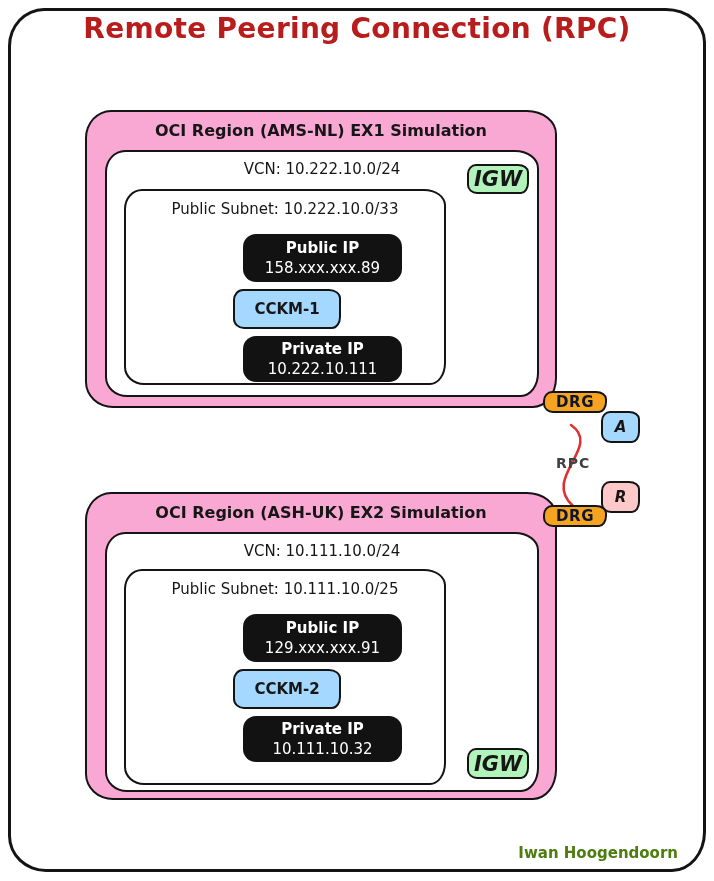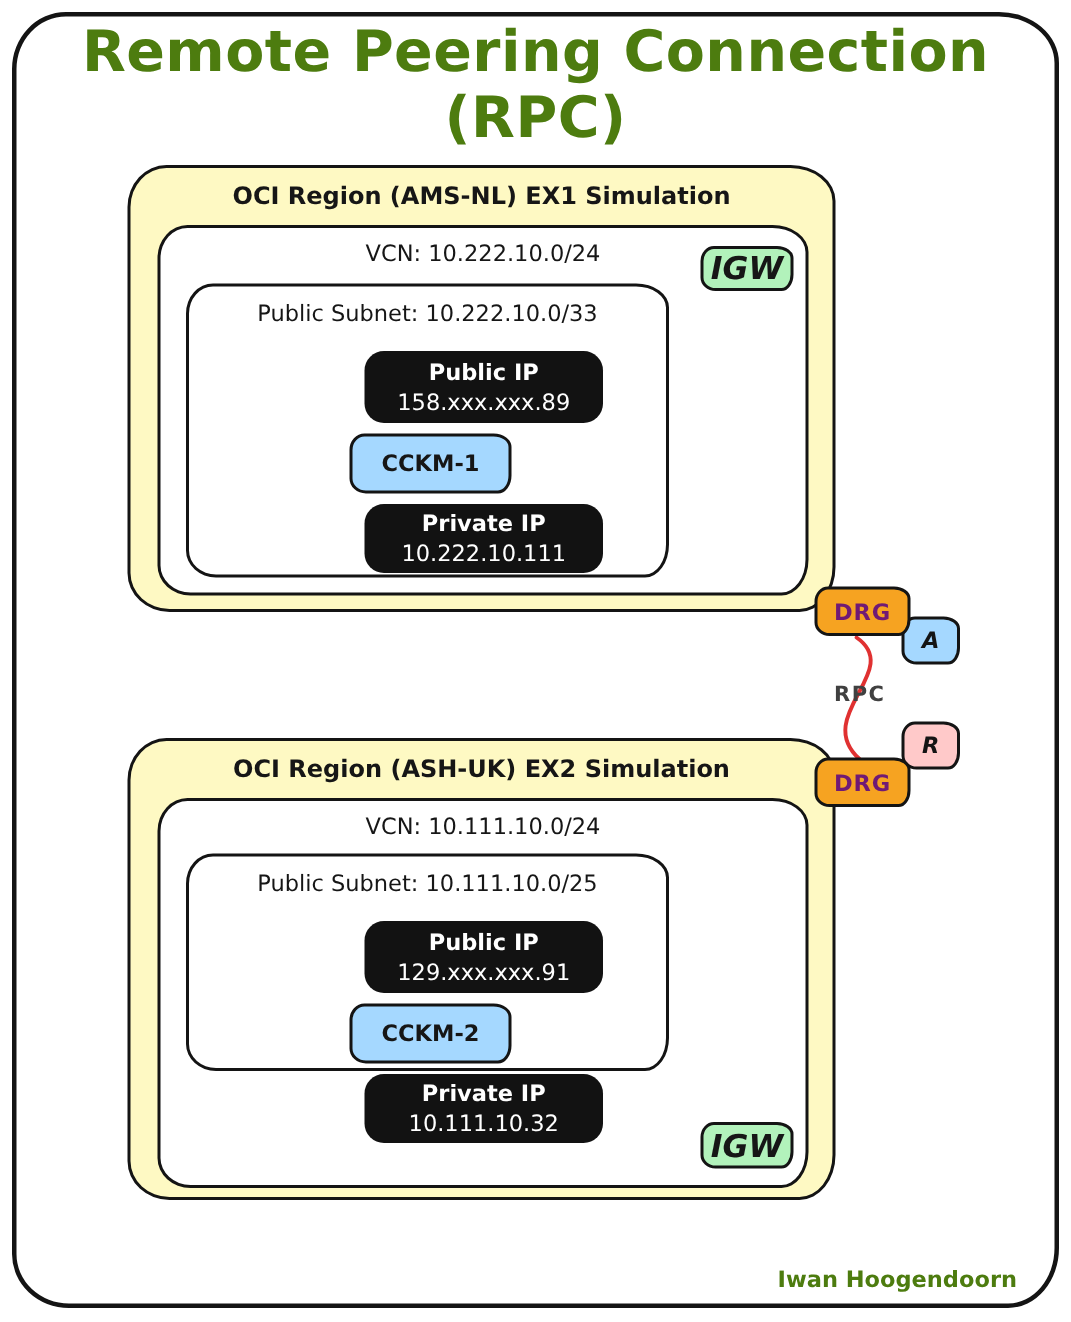--- a/index.html
+++ b/index.html
@@ -15,29 +15,29 @@
   .frame {
     position:absolute; left:8px; top:8px; width:698px; height:864px;
     border:3px solid #141414;
     border-radius:36px 40px 34px 38px / 38px 34px 40px 36px;
     background:#ffffff;
   }
 
   .title {
     position:absolute; left:0; top:12px; width:100%;
     text-align:center;
-    font-size:38px; font-weight:800; letter-spacing:0.3px;
-    color:#4d7c0f;
+    font-size:28px; font-weight:800; letter-spacing:0.3px;
+    color:#b91c1c;
   }
 
   .region {
     position:absolute;
     border:2.5px solid #141414;
     border-radius:26px 30px 24px 28px / 28px 24px 30px 26px;
-    background:#fef9c3;
+    background:#f9a8d4;
   }
   .r1 { left:85px; top:110px; width:472px; height:298px; }
   .r2 { left:85px; top:492px; width:472px; height:308px; }
 
   .region-title {
     position:absolute; left:0; top:9px; width:100%;
     text-align:center; font-size:16px; font-weight:600;
   }
 
   .vcn {
@@ -54,21 +54,21 @@
     text-align:center; font-size:15px; font-weight:500;
   }
 
   .subnet {
     position:absolute; left:17px; width:322px;
     border:2.5px solid #141414;
     border-radius:18px 22px 16px 20px / 20px 16px 22px 18px;
     background:#ffffff;
   }
   .r1 .subnet { top:37px; height:196px; }
-  .r2 .subnet { top:35px; height:145px;padding-left:20px; }
+  .r2 .subnet { top:35px; height:216px;padding-left:20px; }
 
   .subnet-label {
     position:absolute; left:0; top:9px; width:100%;
     text-align:center; font-size:15px; font-weight:500;
   }
 
   .ipbox {
     position:absolute; left:83px; width:159px;
     background:#121212; color:#ffffff;
     border-radius:13px;
@@ -98,24 +98,24 @@
   .igw {
     width:62px; height:30px;
     background:#b2f2bb;
     border-radius:9px 11px 8px 10px / 10px 8px 11px 9px;
     font-size:21px; font-style:italic; font-weight:600;
   }
   .igw1 { left:360px; top:12px; }
   .igw2 { left:360px; top:214px; height:31px; }
 
   .drg {
-    width:64px; height:33px;
+    width:64px; height:22px;
     background:#f6a321;
     border-radius:9px 11px 8px 10px / 10px 8px 11px 9px;
-    color:#701a75; font-size:15px; font-weight:700; letter-spacing:0.6px;
+    color:#0f172a; font-size:15px; font-weight:700; letter-spacing:0.6px;
   }
   .drg1 { left:543px; top:391px; }
   .drg2 { left:543px; top:505px; }
 
   .attach {
     width:39px; height:32px;
     border-radius:9px 11px 8px 10px / 10px 8px 11px 9px;
     font-size:15px; font-style:italic; font-weight:700;
     color:#141414;
   }

